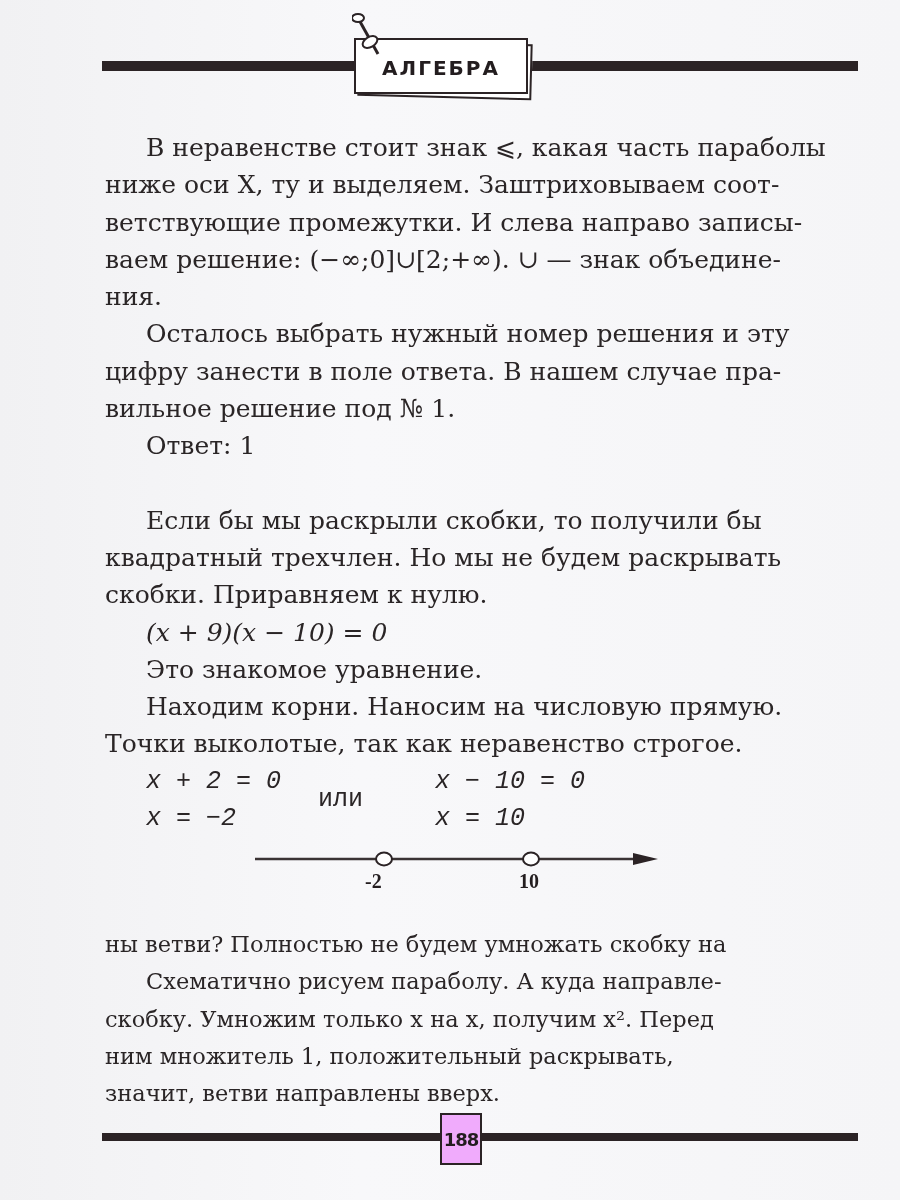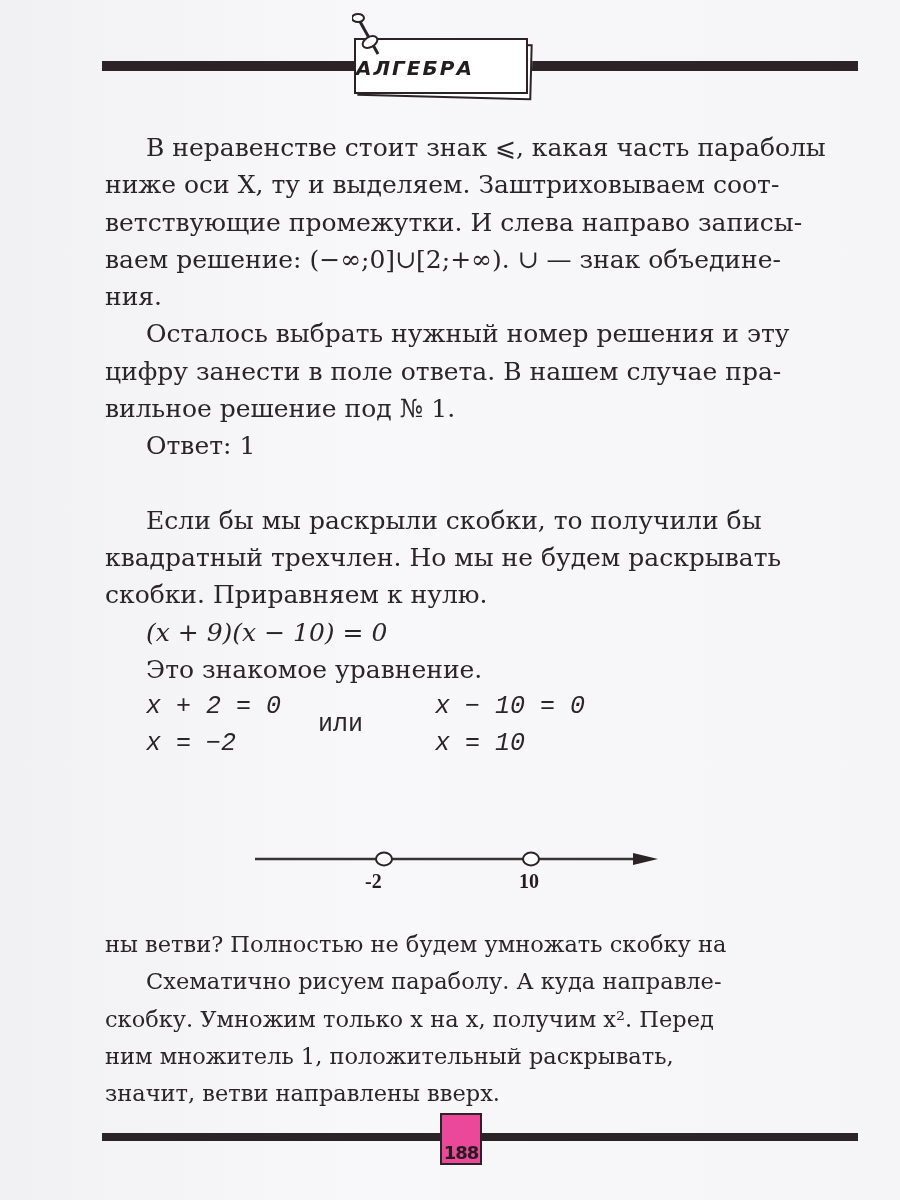--- a/index.html
+++ b/index.html
@@ -22,21 +22,21 @@
   .header-label-wrap {
     position: absolute; left: 352px; top: 38px; width: 185px; height: 62px;
   }
   .header-card-back {
     position: absolute; left: 6px; top: 4px; width: 170px; height: 52px;
     background: #fff; border: 2px solid #2b2325; transform: rotate(1.5deg);
   }
   .header-card {
     position: absolute; left: 2px; top: 0; width: 170px; height: 52px;
     background: #fff; border: 2px solid #2b2325;
-    display: flex; align-items: center; justify-content: flex-start; font-style: italic;
+    display: flex; align-items: center; justify-content: center;
   }
   .header-title {
     font-family: "DejaVu Sans", "Liberation Sans", sans-serif;
     font-weight: bold; font-size: 20px; letter-spacing: 2px; color: #231d1f;
     margin-top: 4px;
   }
   .pin-icon { position: absolute; left: 0; top: -26px; width: 40px; height: 50px; }
 
   
   .content {
@@ -65,22 +65,22 @@
     font-size: 22.5px; line-height: 37.3px;
   }
 
   
   .footer-rule {
     position: absolute; left: 102px; right: 42px; top: 1133px; height: 8px;
     background: #2b2325;
   }
   .page-num-box {
     position: absolute; left: 440px; top: 1113px; width: 38px; height: 48px;
-    background: #ec4899; border: 2px solid #2b2325;
-    display: flex; align-items: flex-end; justify-content: center;
+    background: #f0abfc; border: 2px solid #2b2325;
+    display: flex; align-items: center; justify-content: center;
   }
   .page-num {
     font-family: "DejaVu Sans", "Liberation Sans", sans-serif;
     font-weight: bold; font-size: 18px; letter-spacing: -1px; color: #231d1f;
   }
 </style>
 </head>
 <body>
 
 <div class="page-bg"></div>
@@ -113,20 +113,24 @@
   </div>
   <span class="line">Ответ: 1</span>
   <div class="spacer"></div>
   <div>
     <span class="line">Если бы мы раскрыли скобки, то получили бы</span>
     <span class="line" style="padding-left:0">квадратный трехчлен. Но мы не будем раскрывать</span>
     <span class="line" style="padding-left:0">скобки. Приравняем к нулю.</span>
   </div>
   <span class="line italic">(x + 9)(x − 10) = 0</span>
   <span class="line">Это знакомое уравнение.</span>
+  <div>
+    <span class="line">Находим корни. Наносим на числовую прямую.</span>
+    <span class="line" style="padding-left:0">Точки выколотые, так как неравенство строгое.</span>
+  </div>
   <div class="roots">
     <span class="c italic" style="left:41px;top:0">x + 2 = 0</span>
     <span class="c italic" style="left:41px;top:37px">x = −2</span>
     <span class="c" style="left:213px;top:18px">или</span>
     <span class="c italic" style="left:330px;top:0">x − 10 = 0</span>
     <span class="c italic" style="left:330px;top:37px">x = 10</span>
   </div>
 </div>
 
 <div class="numberline">

